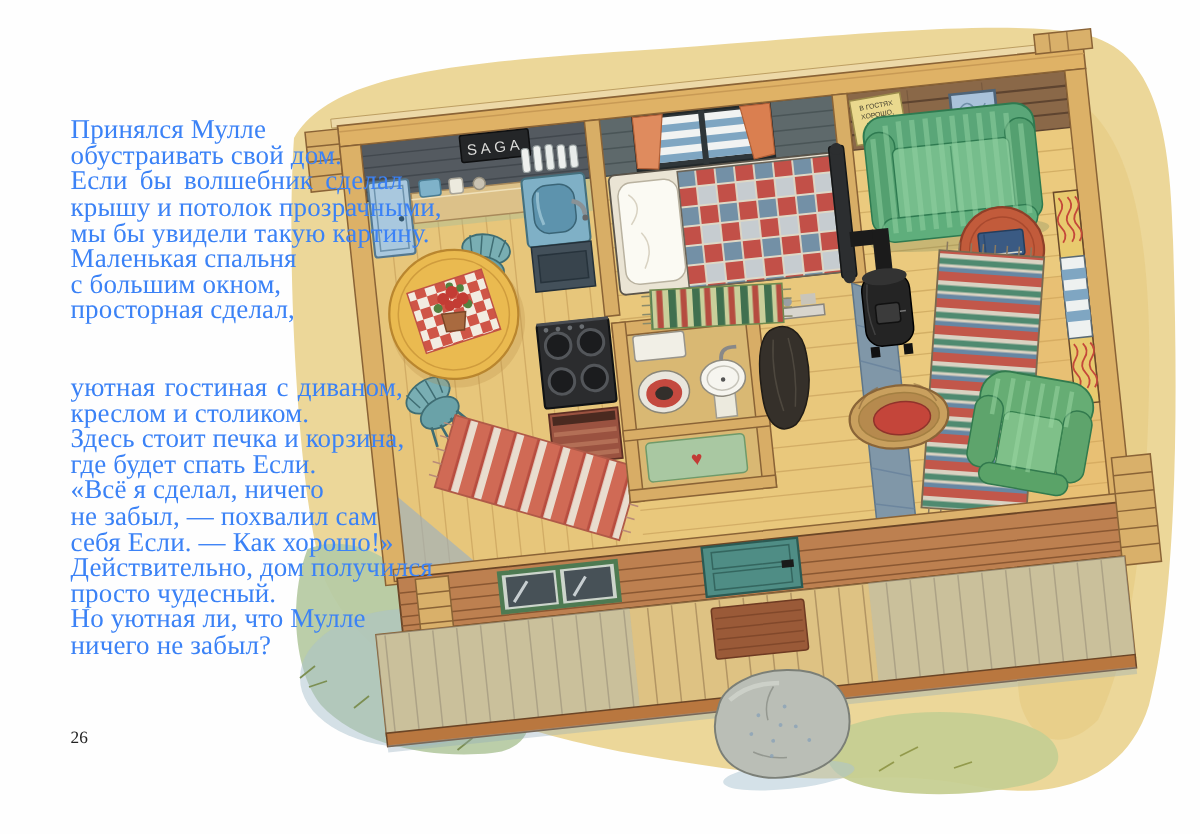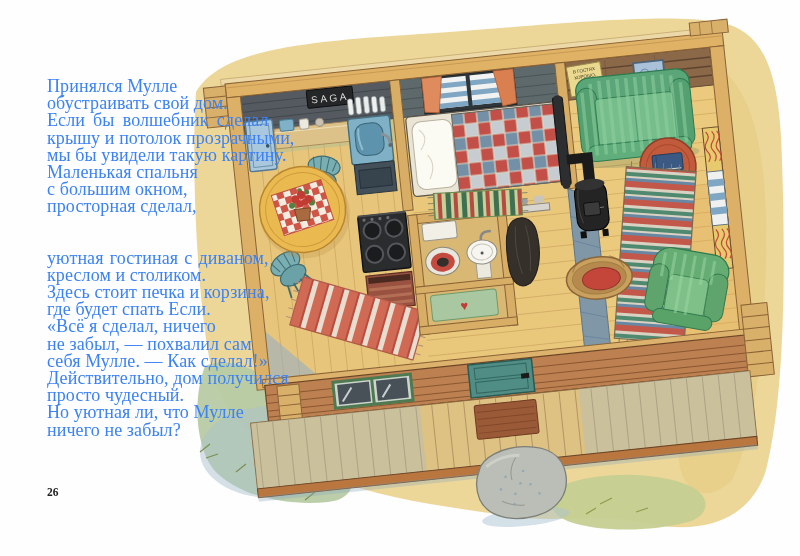--- a/index.html
+++ b/index.html
@@ -4,21 +4,21 @@
 <style>
   html,body{margin:0;padding:0;background:#ffffff;}
   .page{position:relative;width:800px;height:556px;background:#fefefe;overflow:hidden;
         font-family:"Liberation Serif", serif;}
   .illustration-svg{position:absolute;left:0;top:0;width:800px;height:556px;}
   .text-block{position:absolute;left:47px;top:78px;width:224px;
       font-size:18px;line-height:17.2px;color:#3b82f6;letter-spacing:.1px;}
   .story-line{white-space:nowrap;}
   .story-line:nth-child(3){word-spacing:3.5px;}
   .story-line:nth-child(9){word-spacing:1.5px;margin-top:34px;}
-  .page-number{position:absolute;left:47px;top:486px;font-size:11.5px;color:#222;font-weight:bold;}
+  .page-number{position:absolute;left:47px;top:486px;font-size:11.5px;color:#222;}
   svg text{font-family:"Liberation Sans", sans-serif;}
 </style>
 </head>
 <body>
 
 <div class="page">
 
 <svg class="illustration-svg" viewBox="0 0 800 556">
   <defs>
     <pattern id="p-check" width="14" height="14" patternUnits="userSpaceOnUse">
@@ -394,21 +394,21 @@
   <div class="story-line">мы бы увидели такую картину.</div>
   <div class="story-line">Маленькая спальня</div>
   <div class="story-line">с большим окном,</div>
   <div class="story-line">просторная сделал,</div>
   <div class="story-line">уютная гостиная с диваном,</div>
   <div class="story-line">креслом и столиком.</div>
   <div class="story-line">Здесь стоит печка и корзина,</div>
   <div class="story-line">где будет спать Если.</div>
   <div class="story-line">«Всё я сделал, ничего</div>
   <div class="story-line">не забыл, — похвалил сам</div>
-  <div class="story-line">себя Мулле. — Как сделал!»</div>
+  <div class="story-line">себя Если. — Как хорошо!»</div>
   <div class="story-line">Действительно, дом получился</div>
   <div class="story-line">просто чудесный.</div>
   <div class="story-line">Но уютная ли, что Мулле</div>
   <div class="story-line">ничего не забыл?</div>
 </div>
 
 <div class="page-number">26</div>
 
 </div>
 

